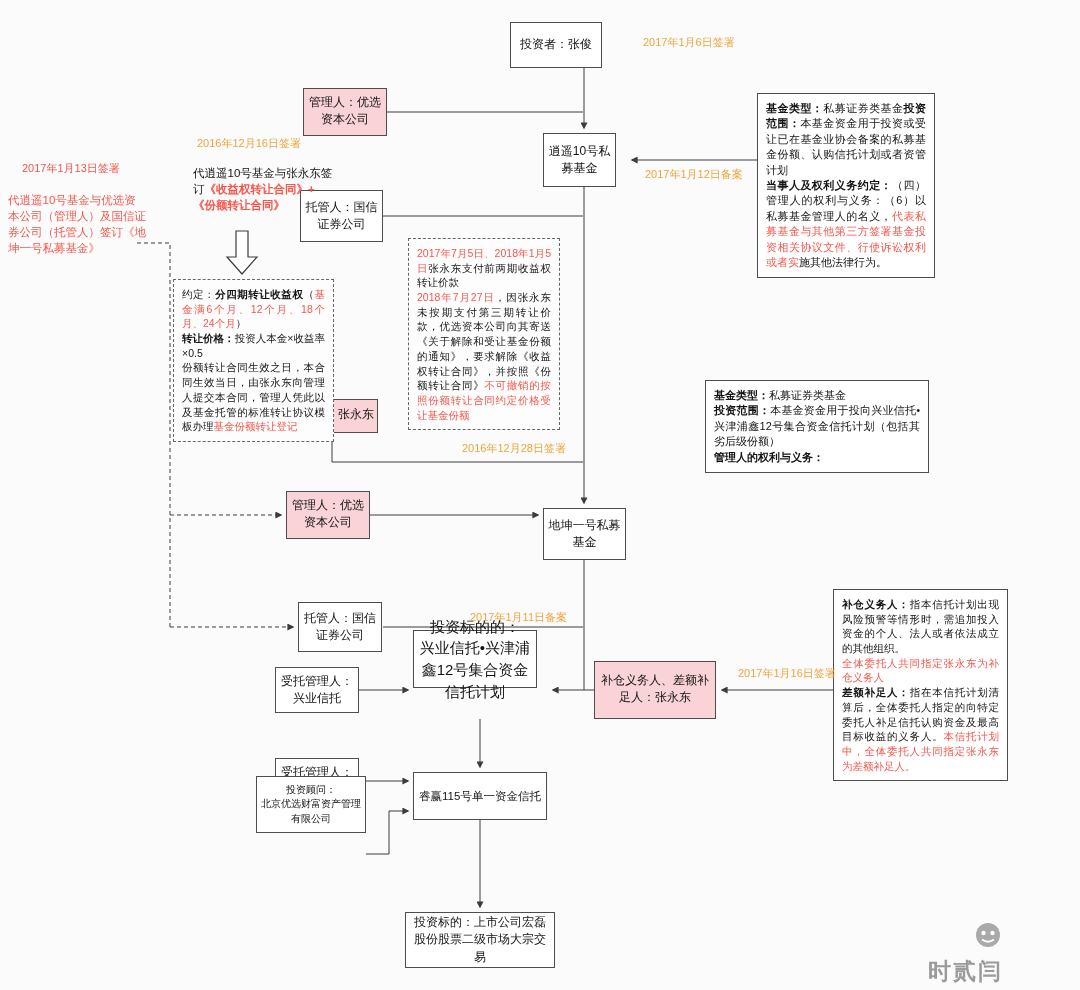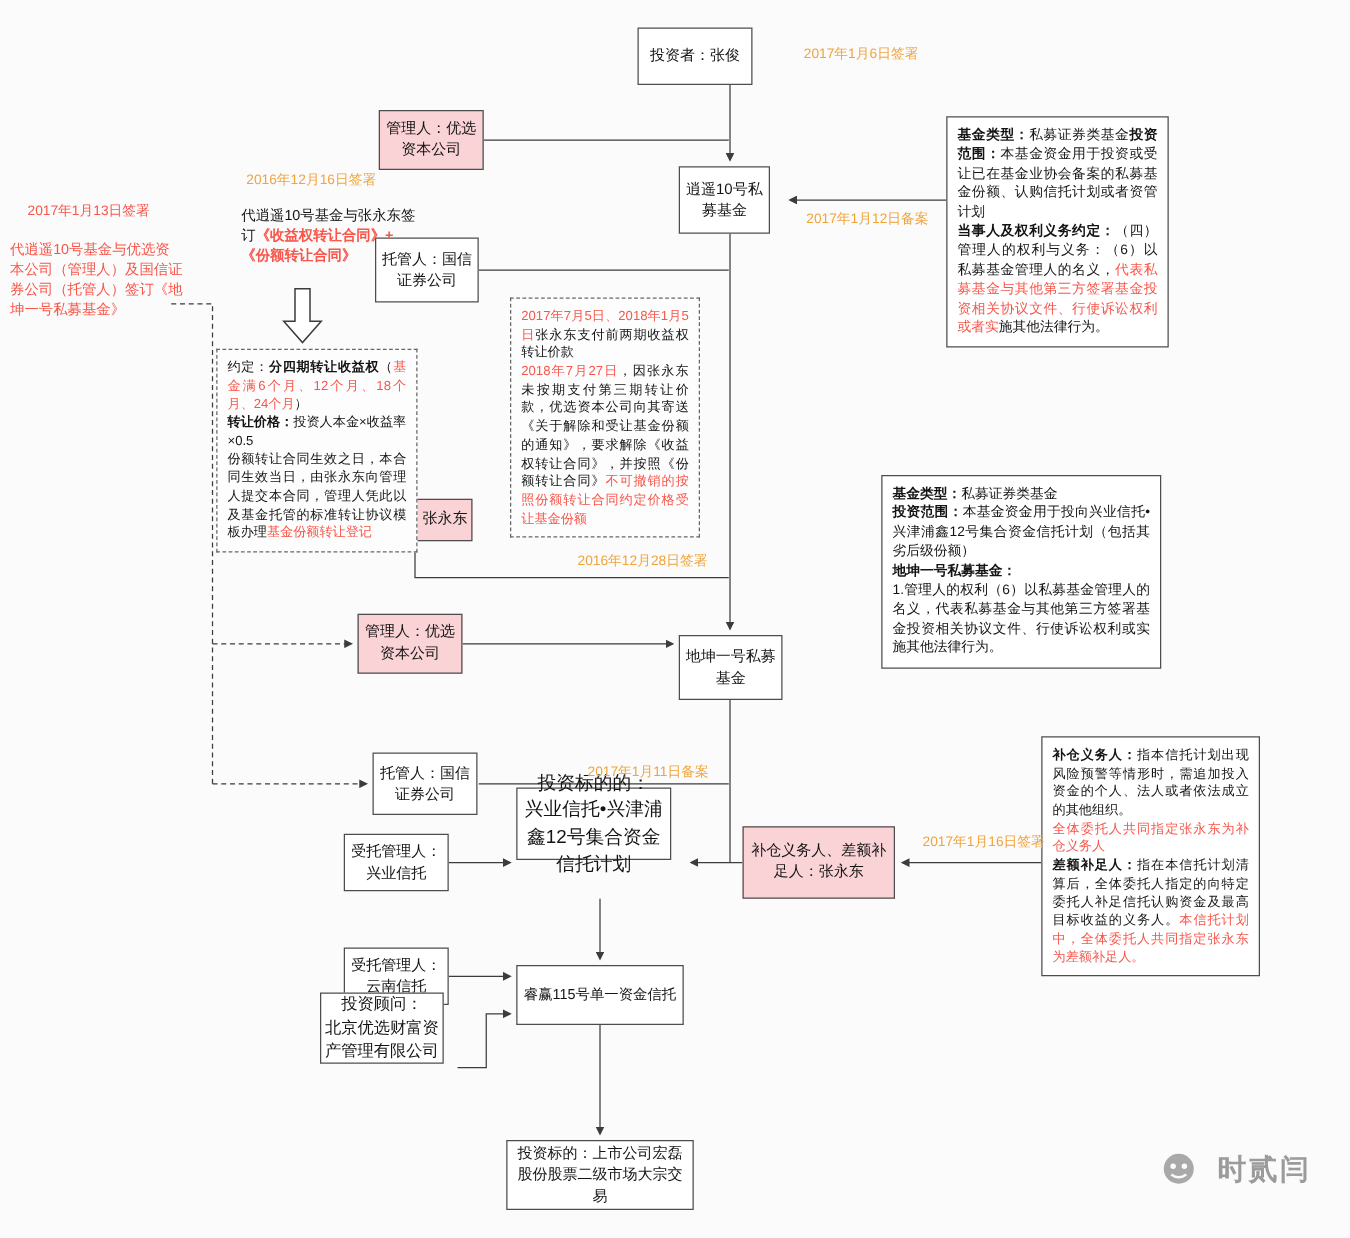--- a/index.html
+++ b/index.html
@@ -20,21 +20,21 @@
   .infobox{
     position:absolute;background:#fff;border:1px solid #4d4d4d;
     font-size:11px;line-height:1.4;padding:7px 8px;box-sizing:border-box;
     text-align:justify;white-space:pre-line;
   }
   .dashedbox{border-style:dashed;border-color:#666;background:#fdfdfd;}
   .textblock{position:absolute;font-size:11.5px;line-height:1.4;white-space:pre-line;}
   .ann{position:absolute;font-size:11px;color:var(--orange);white-space:nowrap;}
   .red{color:var(--red);}
   .bold{font-weight:700;}
-  .watermark{position:absolute;display:flex;align-items:flex-start;gap:16px;}
+  .watermark{position:absolute;display:flex;align-items:flex-end;gap:6px;flex-direction:column;}
   .watermark .wm-text{font-size:23px;font-weight:700;color:#9b9b9b;letter-spacing:2px;}
 </style>
 </head>
 <body>
 
 <svg class="lines" width="1080" height="990">
   <defs>
     <marker id="ah" viewBox="0 0 10 10" refX="8" refY="5" markerWidth="7" markerHeight="7" orient="auto-start-reverse">
       <path d="M0 0 L10 5 L0 10 z" fill="#3c3c3c"></path>
     </marker>
@@ -74,39 +74,39 @@
 <div class="node" style="left:543px;top:508px;width:83px;height:52px">地坤一号私募基金</div>
 <div class="node" style="left:298px;top:602px;width:84px;height:50px">托管人：国信证券公司</div>
 <div class="node" style="left:275px;top:667px;width:84px;height:46px">受托管理人：
 兴业信托</div>
 <div class="node" style="left:413px;top:630px;width:124px;height:58px;font-size:15px">投资标的的：
 兴业信托•兴津浦鑫12号集合资金信托计划</div>
 <div class="node pink" style="left:594px;top:661px;width:122px;height:58px">补仓义务人、差额补足人：张永东</div>
 <div class="node" style="left:275px;top:758px;width:84px;height:46px">受托管理人：
 云南信托</div>
 <div class="node" style="left:413px;top:772px;width:134px;height:48px;font-size:11.5px">睿赢115号单一资金信托</div>
-<div class="node" style="left:256px;top:794px;width:99px;height:57px;font-size:13px">投资顾问：
+<div class="node" style="left:256px;top:776px;width:110px;height:57px;font-size:10px">投资顾问：
 北京优选财富资产管理有限公司</div>
 <div class="node" style="left:405px;top:912px;width:150px;height:56px">投资标的：上市公司宏磊股份股票二级市场大宗交易</div>
 
 <div class="textblock" style="left:193px;top:165px;width:142px"><span>代逍遥10号基金与张永东签订</span><span class="red bold">《收益权转让合同》+《份额转让合同》</span></div>
 <div class="textblock red" style="left:8px;top:192px;width:138px">代逍遥10号基金与优选资本公司（管理人）及国信证券公司（托管人）签订《地坤一号私募基金》</div>
 
 <div class="infobox dashedbox" style="left:173px;top:279px;width:161px;min-height:106px;font-size:10.5px"><span>约定：</span><span class="bold">分四期转让收益权</span><span>（</span><span class="red">基金满6个月、12个月、18个月、24个月</span><span>）
 </span><span class="bold">转让价格：</span><span>投资人本金×收益率×0.5
 </span><span>份额转让合同生效之日，本合同生效当日，由张永东向管理人提交本合同，管理人凭此以及基金托管的标准转让协议模板办理</span><span class="red">基金份额转让登记</span></div>
 <div class="infobox dashedbox" style="left:408px;top:238px;width:152px;min-height:158px;font-size:10.5px"><span class="red">2017年7月5日、2018年1月5日</span><span>张永东支付前两期收益权转让价款
 </span><span class="red">2018年7月27日</span><span>，因张永东未按期支付第三期转让价款，优选资本公司向其寄送《关于解除和受让基金份额的通知》，要求解除《收益权转让合同》，并按照《份额转让合同》</span><span class="red">不可撤销的按照份额转让合同约定价格受让基金份额</span></div>
 
 <div class="infobox" style="left:757px;top:93px;width:178px"><span class="bold">基金类型：</span><span>私募证券类基金</span><span class="bold">投资范围：</span><span>本基金资金用于投资或受让已在基金业协会备案的私募基金份额、认购信托计划或者资管计划
 </span><span class="bold">当事人及权利义务约定：</span><span>（四）管理人的权利与义务：（6）以私募基金管理人的名义，</span><span class="red">代表私募基金与其他第三方签署基金投资相关协议文件、行使诉讼权利或者实</span><span>施其他法律行为。</span></div>
 <div class="infobox" style="left:705px;top:380px;width:224px"><span class="bold">基金类型：</span><span>私募证券类基金
 </span><span class="bold">投资范围：</span><span>本基金资金用于投向兴业信托•兴津浦鑫12号集合资金信托计划（包括其劣后级份额）
-</span><span class="bold">地坤一号私募基金：
-</span><span>1.管理人的权利（6）以私募基金管理人的名义，代表私募基金与其他第三方签署基金投资相关协议文件、行使诉讼权利或实施其他法律行为。</span></div>
+</span><span class="bold">管理人的权利与义务：
+</span></div>
 <div class="infobox" style="left:833px;top:589px;width:175px;font-size:10.5px"><span class="bold">补仓义务人：</span><span>指本信托计划出现风险预警等情形时，需追加投入资金的个人、法人或者依法成立的其他组织。
 </span><span class="red">全体委托人共同指定张永东为补仓义务人
 </span><span class="bold">差额补足人：</span><span>指在本信托计划清算后，全体委托人指定的向特定委托人补足信托认购资金及最高目标收益的义务人。</span><span class="red">本信托计划中，全体委托人共同指定张永东为差额补足人。</span></div>
 
 <div class="ann" style="left:643px;top:35px">2017年1月6日签署</div>
 <div class="ann" style="left:197px;top:136px">2016年12月16日签署</div>
 <div class="ann" style="left:645px;top:167px">2017年1月12日备案</div>
 <div class="ann" style="left:462px;top:441px">2016年12月28日签署</div>
 <div class="ann" style="left:470px;top:610px">2017年1月11日备案</div>
 <div class="ann" style="left:738px;top:666px">2017年1月16日签署</div>

